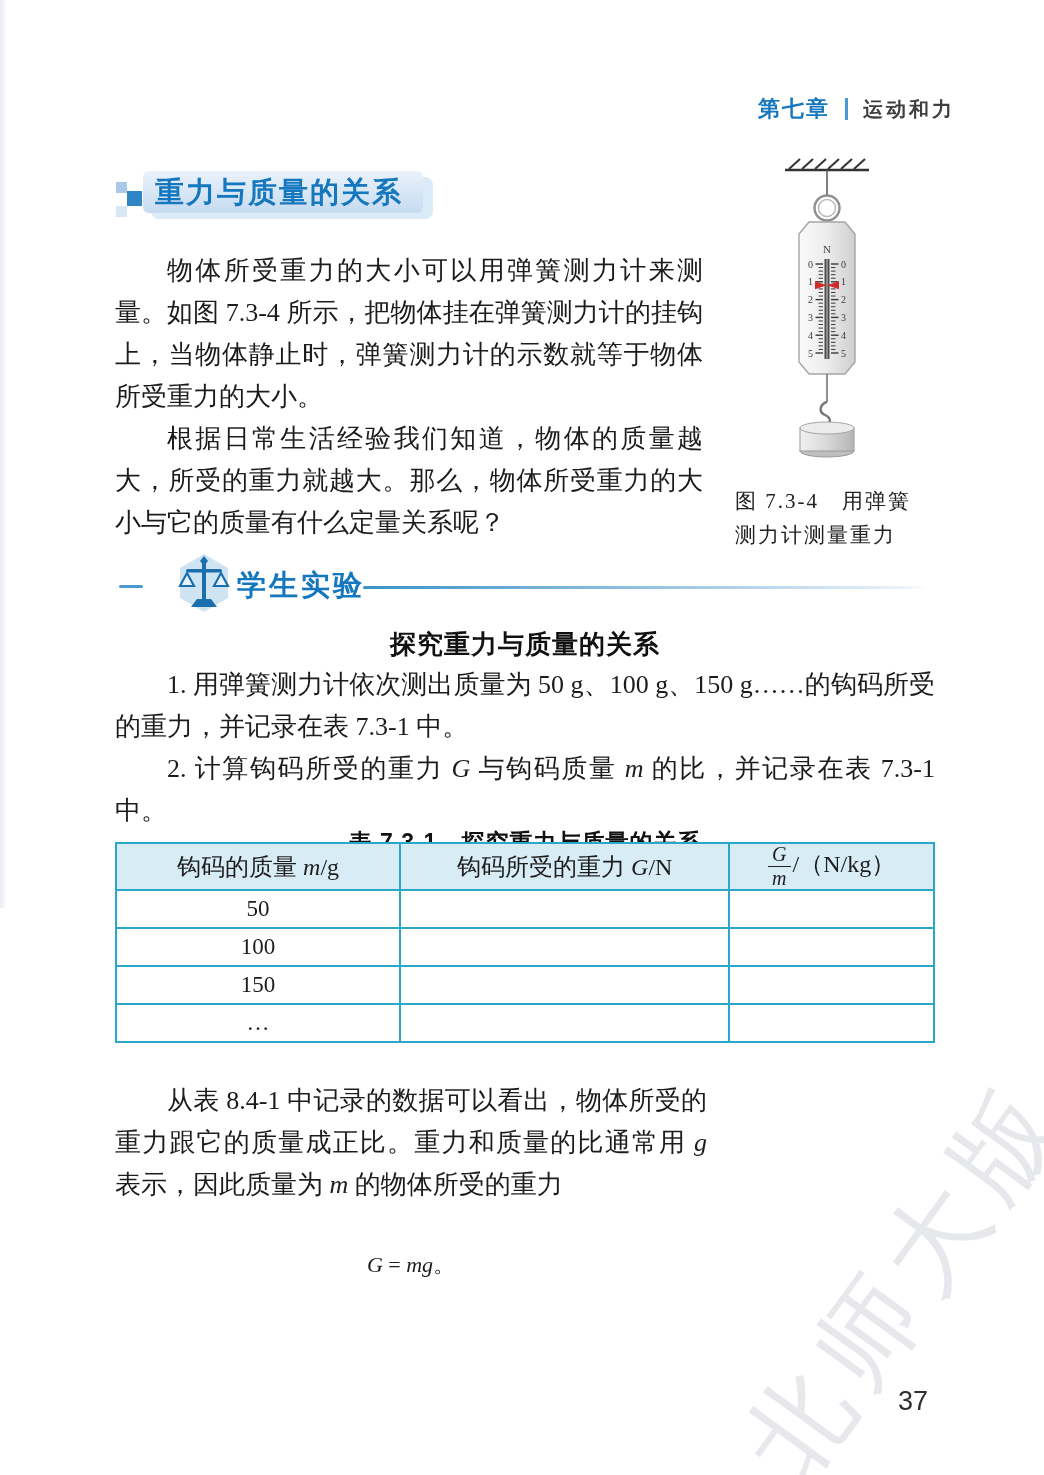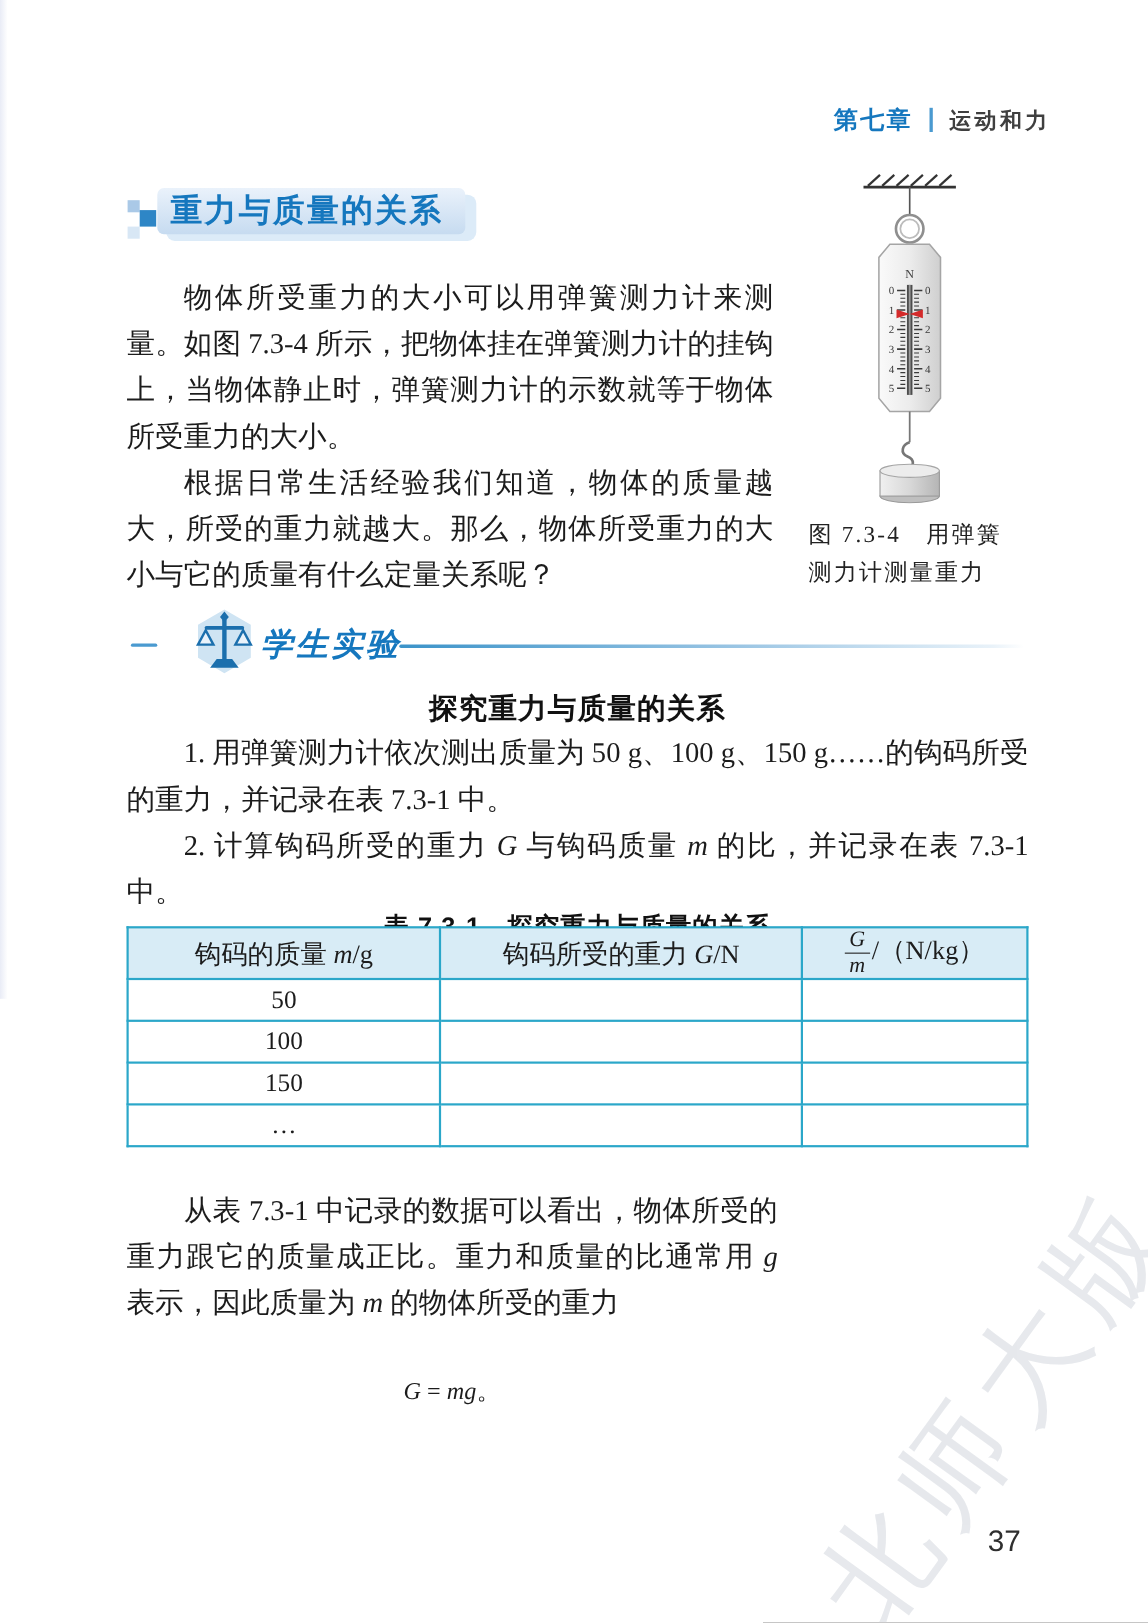--- a/index.html
+++ b/index.html
@@ -33,30 +33,30 @@
   .deco-sq.s1{left:116px;top:182px;width:11px;height:11px;background:#aac9e7;}
   .deco-sq.s2{left:127px;top:191px;width:15px;height:15px;background:#2e86c6;}
   .deco-sq.s3{left:116px;top:206px;width:11px;height:11px;background:#d8e7f5;}
 
   
   .intro{position:absolute;left:115px;top:250px;width:588px;}
   .intro p,.steps p,.conclusion p{font-size:26px;line-height:42px;text-align:justify;text-indent:2em;}
 
   
   .figure{position:absolute;left:735px;top:156px;width:200px;}
-  .figure-caption{margin-top:6px;font-size:21px;line-height:34px;letter-spacing:2px;color:#222;}
+  .figure-caption{margin-top:22px;font-size:21px;line-height:34px;letter-spacing:2px;color:#222;}
   .scale-num{font-family:"Liberation Serif","DejaVu Serif",serif;font-size:10px;fill:#3a3a3a;}
   .unit-label{font-family:"Liberation Serif","DejaVu Serif",serif;font-size:11px;fill:#444;}
 
   
   .exp-header{position:absolute;left:115px;top:553px;width:820px;height:62px;}
   .exp-dash{position:absolute;left:4px;top:32px;width:24px;height:3px;background:#4a9ad0;border-radius:2px;}
   .exp-icon{position:absolute;left:62px;top:0;}
   .exp-label{position:absolute;left:122px;top:13px;font-size:29px;font-weight:bold;
-             color:var(--accent);letter-spacing:3px;font-style:italic;}
+             color:var(--accent);letter-spacing:3px;}
   .exp-line{position:absolute;left:248px;top:33px;right:4px;height:3px;border-radius:2px;
             background:linear-gradient(to right,#3b93c9,#9cc6e4 55%,#e9f2f9 95%,rgba(255,255,255,0));}
 
   .exp-title{position:absolute;left:115px;top:627px;width:820px;text-align:center;
              font-size:26px;font-weight:bold;letter-spacing:1px;color:#111;}
   .steps{position:absolute;left:115px;top:664px;width:820px;}
 
   
   .table-caption{position:absolute;left:115px;top:800px;width:820px;text-align:center;
                  font-size:23px;font-weight:bold;color:#111;letter-spacing:1px;margin-top:27px;}
@@ -277,18 +277,18 @@
       </tr>
       <tr>
         <td>…</td>
         <td></td>
         <td></td>
       </tr>
     </tbody>
   </table>
 
   <div class="conclusion">
-    <p><span>从表 7.3-1 中记录的数据可以看出，物体所受的重力跟它的质量成正比。重力和质量的比通常用 </span><span class="it">g</span><span> 表示，因此质量为 </span><span class="it">m</span><span> 的物体所受的重力</span></p>
+    <p><span>从表 8.4-1 中记录的数据可以看出，物体所受的重力跟它的质量成正比。重力和质量的比通常用 </span><span class="it">g</span><span> 表示，因此质量为 </span><span class="it">m</span><span> 的物体所受的重力</span></p>
     <div class="formula"><span class="it">G</span><span> = </span><span class="it">mg</span><span>。</span></div>
   </div>
 
   <div class="page-number sans">37</div>
 </div>
 
 </body></html>

